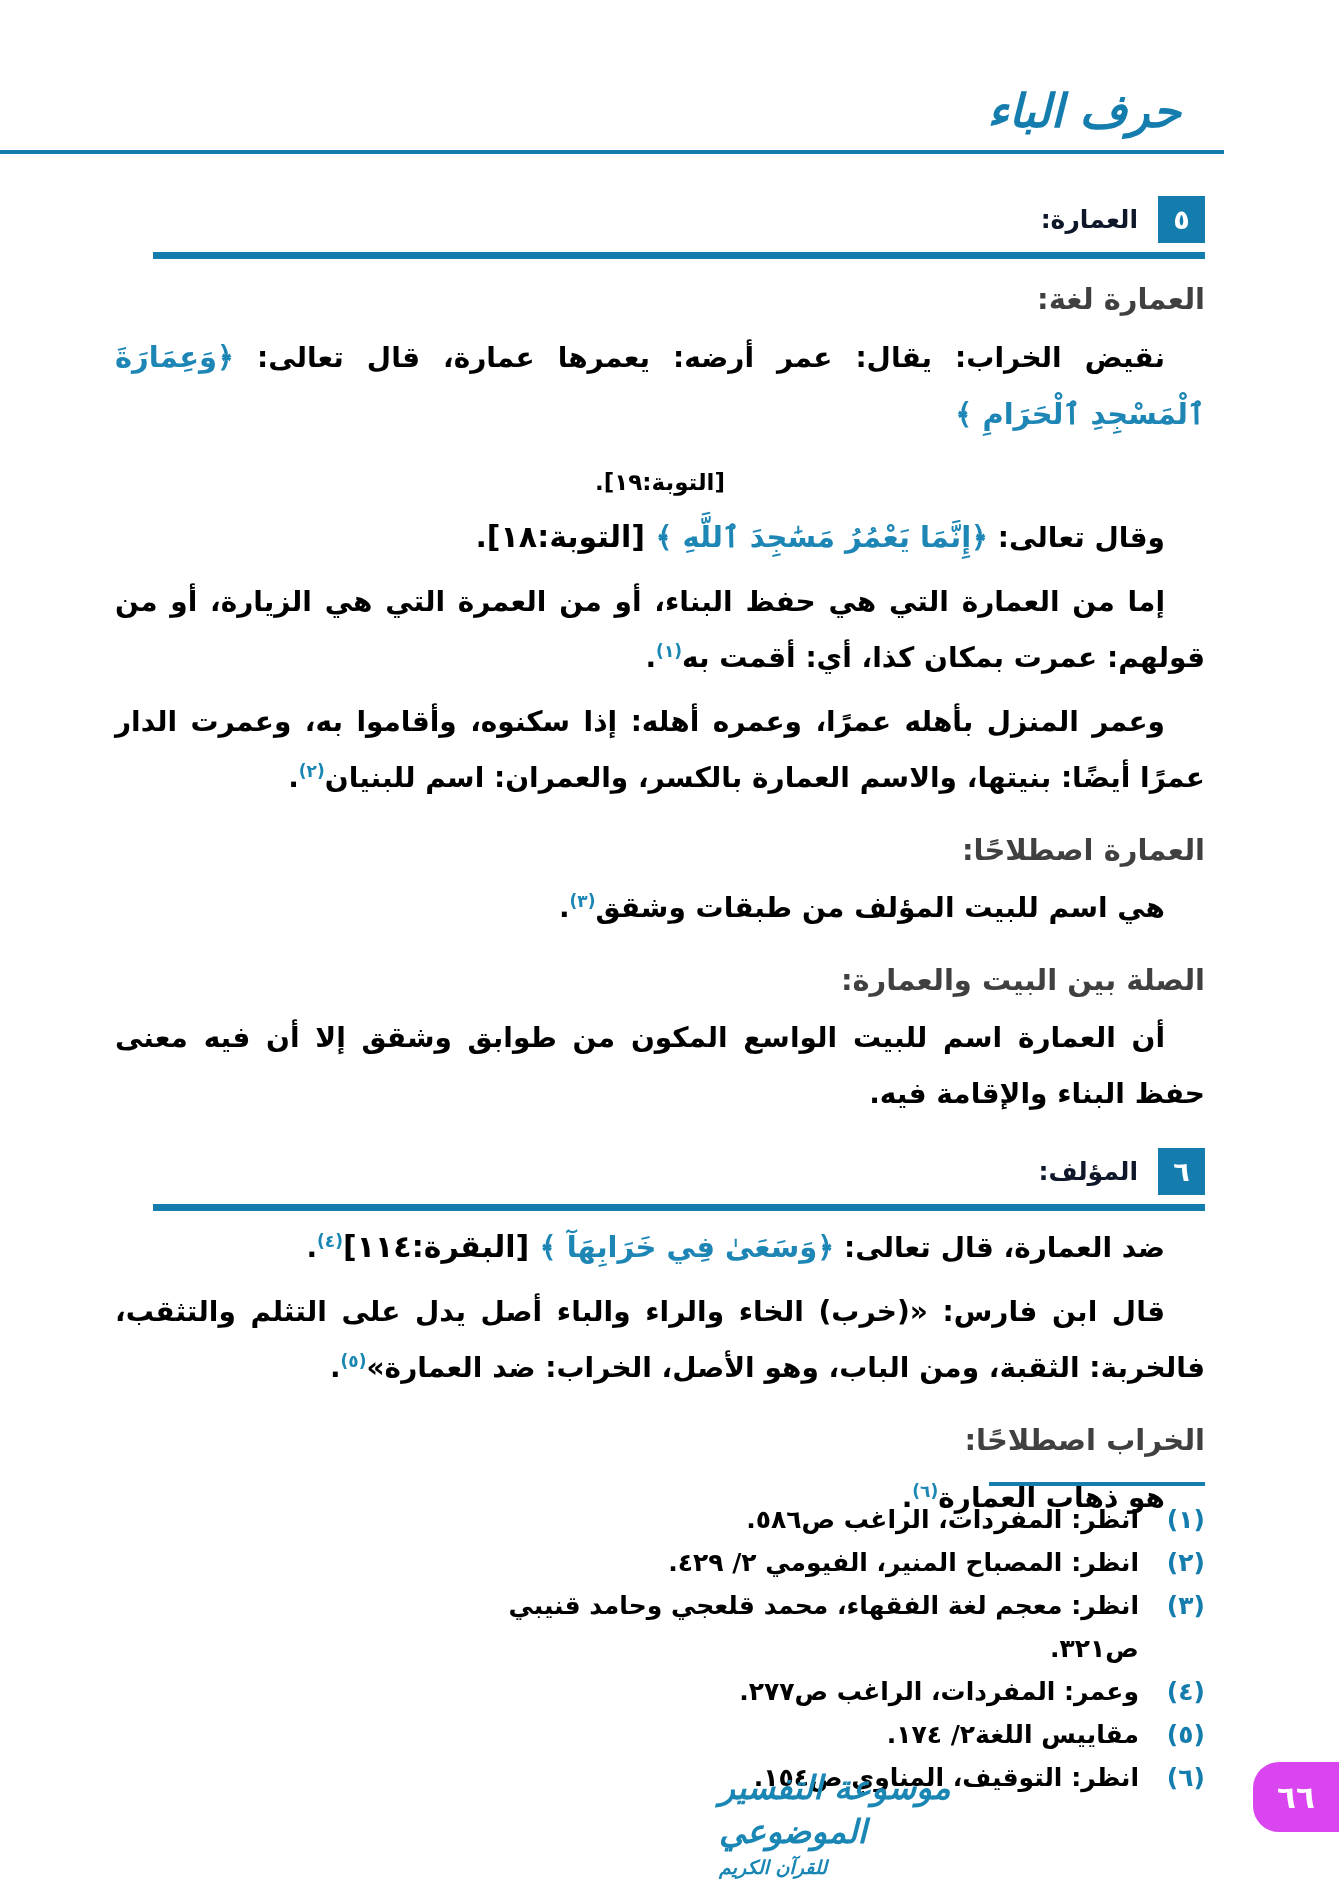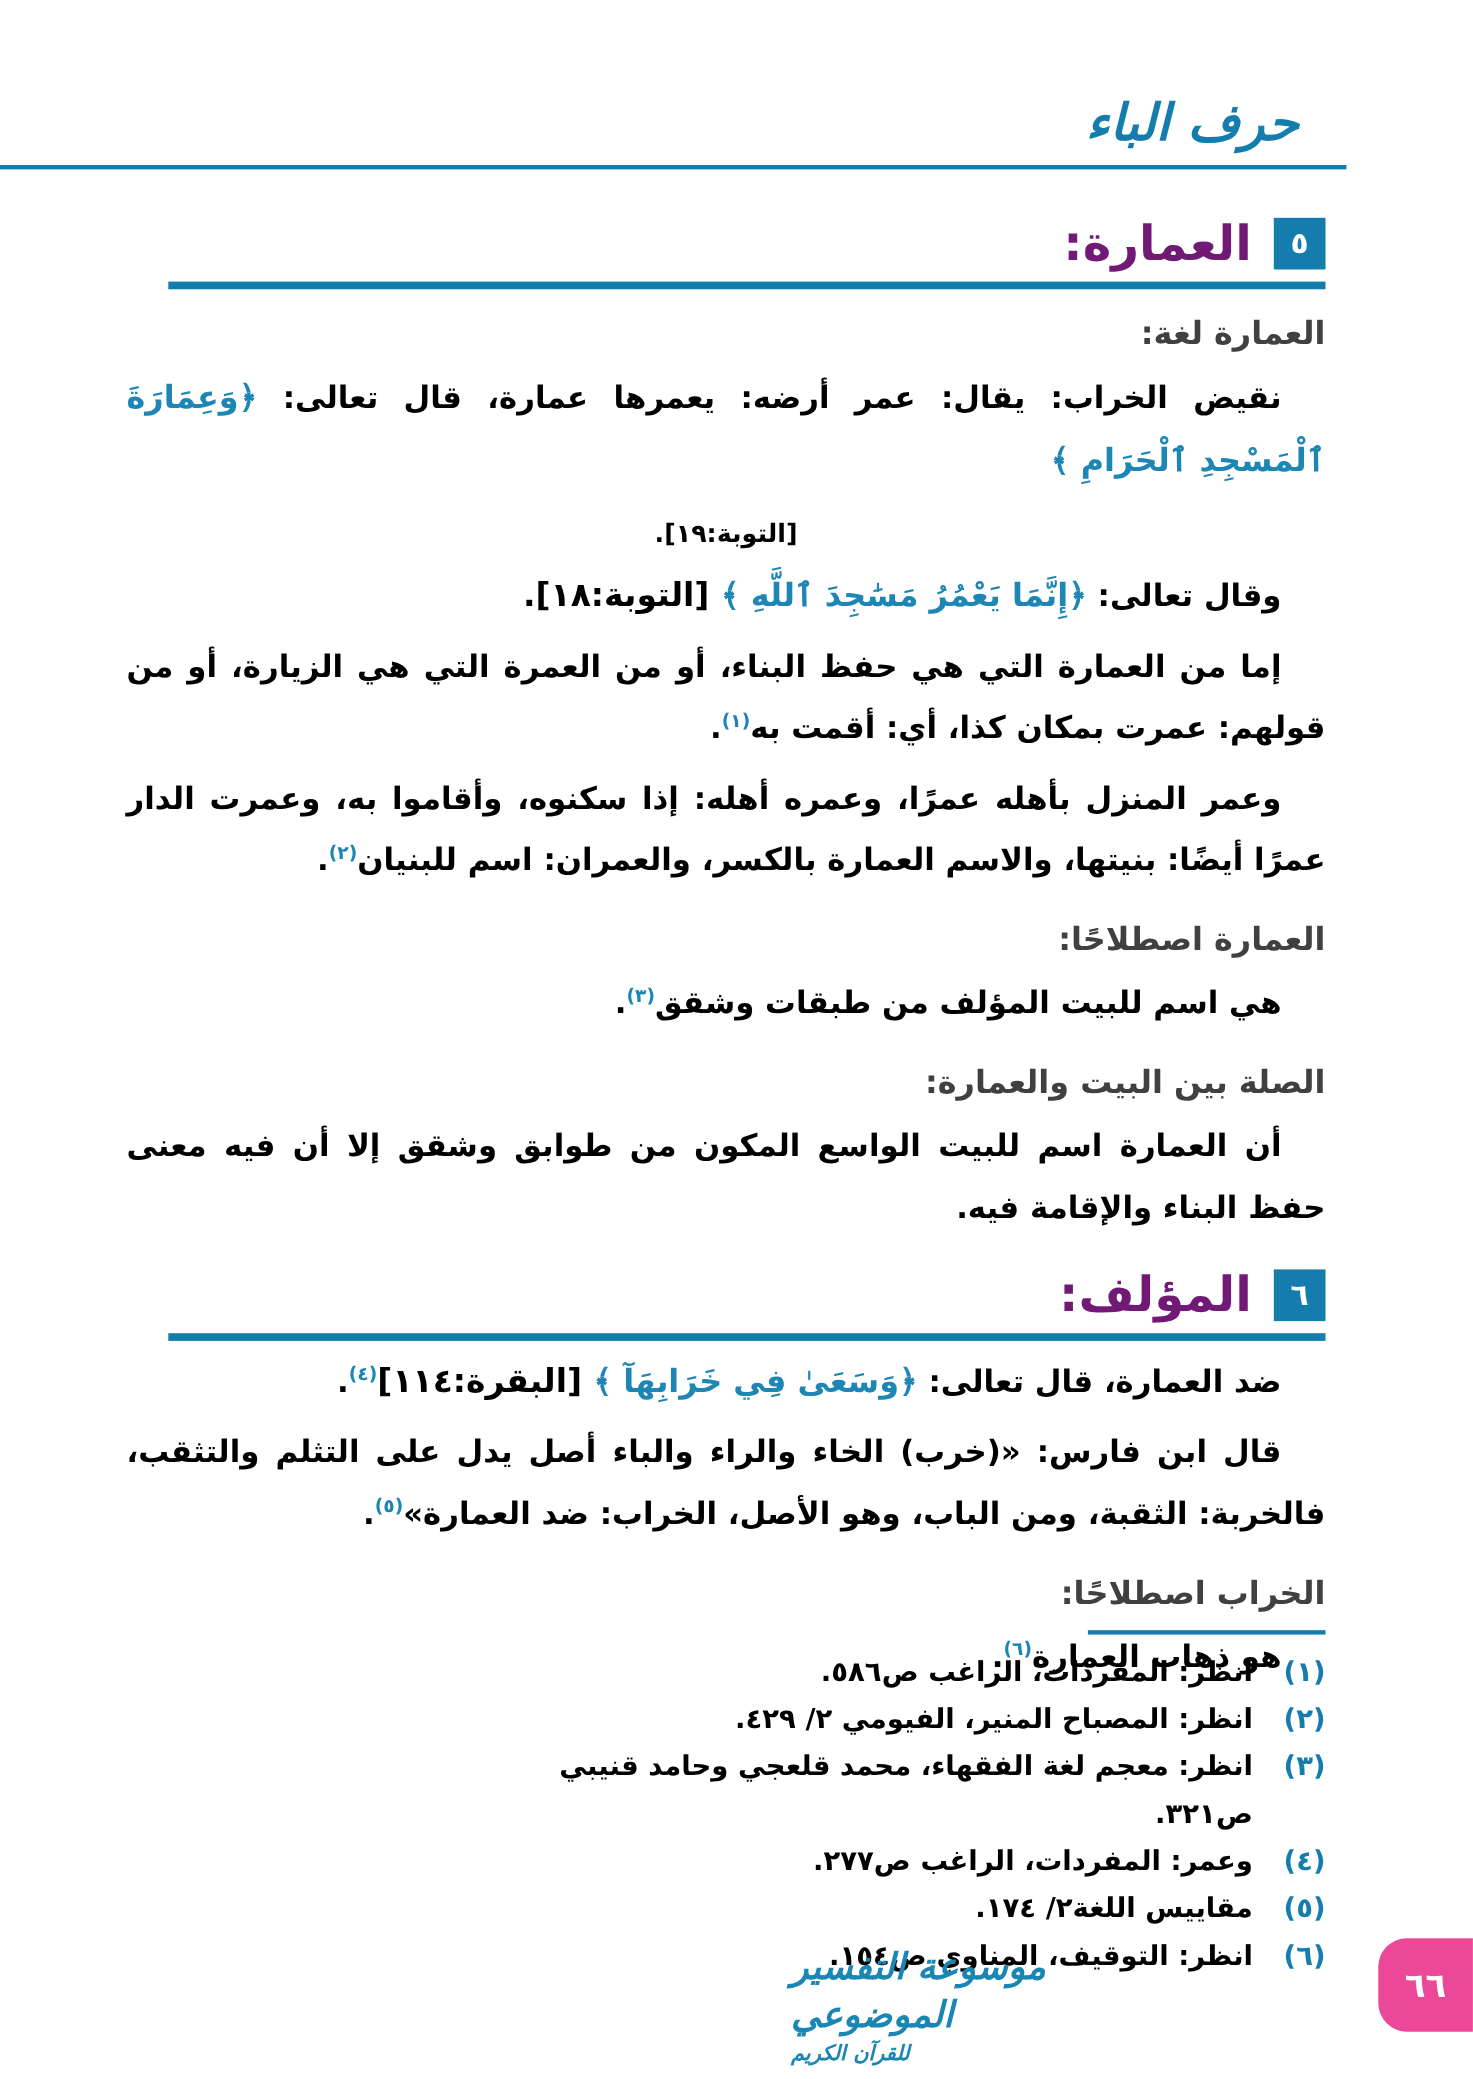--- a/index.html
+++ b/index.html
@@ -27,21 +27,21 @@
 
   
   .content { position:absolute; top:196px; right:134px; width:1090px; }
 
   .section-head { display:flex; align-items:center; gap:20px; }
   .sec-num {
     width:47px; height:47px; background:#147dae; color:#fff;
     display:flex; align-items:center; justify-content:center;
     font-size:27px; font-weight:bold; flex:0 0 auto;
   }
-  .sec-title { color:#701a75; font-size:44px; font-weight:bold; }
+  .sec-title { color:#0f172a; font-size:25px; font-weight:bold; }
   .sec-rule { height:7px; background:#147dae; margin-top:9px; margin-left:38px; }
 
   .subhead {
     color:#404040; font-size:29px; font-weight:bold;
     margin-top:22px; line-height:44px;
   }
 
   .para {
     font-size:28px; font-weight:bold; line-height:56px;
     text-align:justify; text-indent:40px; margin-top:8px;
@@ -70,22 +70,22 @@
     text-align:left; color:#1a86b4;
   }
   .footer-logo .l1 {
     font-size:33px; font-weight:bold; font-style:italic;
     line-height:44px; letter-spacing:-1px;
   }
   .footer-logo .l2 {
     font-size:19px; font-weight:bold; font-style:italic; line-height:26px;
   }
   .page-badge {
-    position:absolute; top:1762px; right:0; width:86px; height:85px;
-    background:#ec4899; border-radius:26px 0 0 26px;
+    position:absolute; top:1762px; right:0; width:86px; height:70px;
+    background:#d946ef; border-radius:26px 0 0 26px;
     color:#fff; display:flex; align-items:center; justify-content:center;
     font-size:31px; font-weight:bold;
   }
 </style>
 </head>
 <body>
 
 <div class="page">
 
   <div class="header-title">حرف الباء</div>

